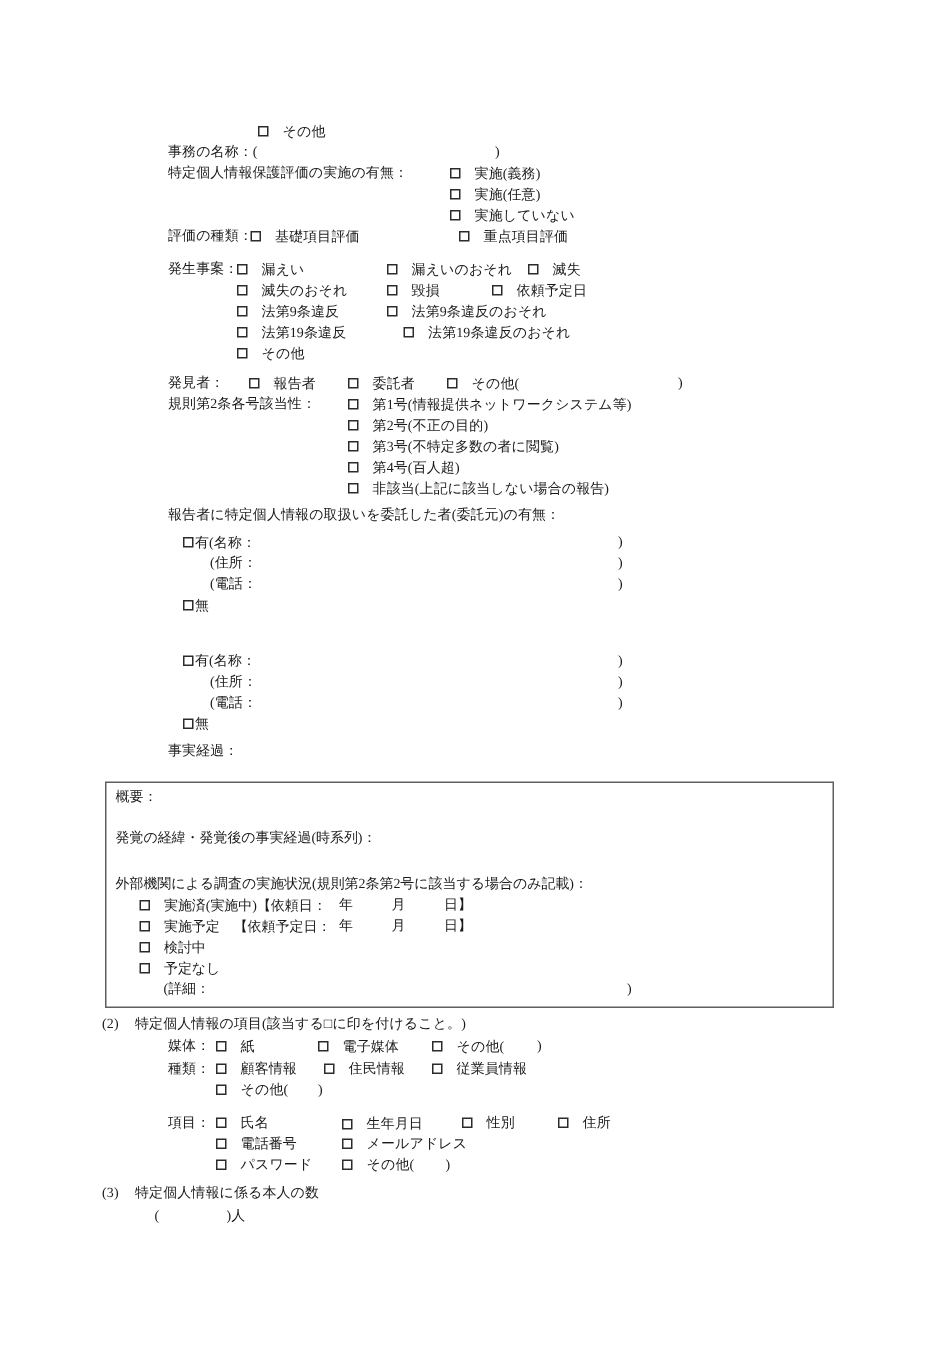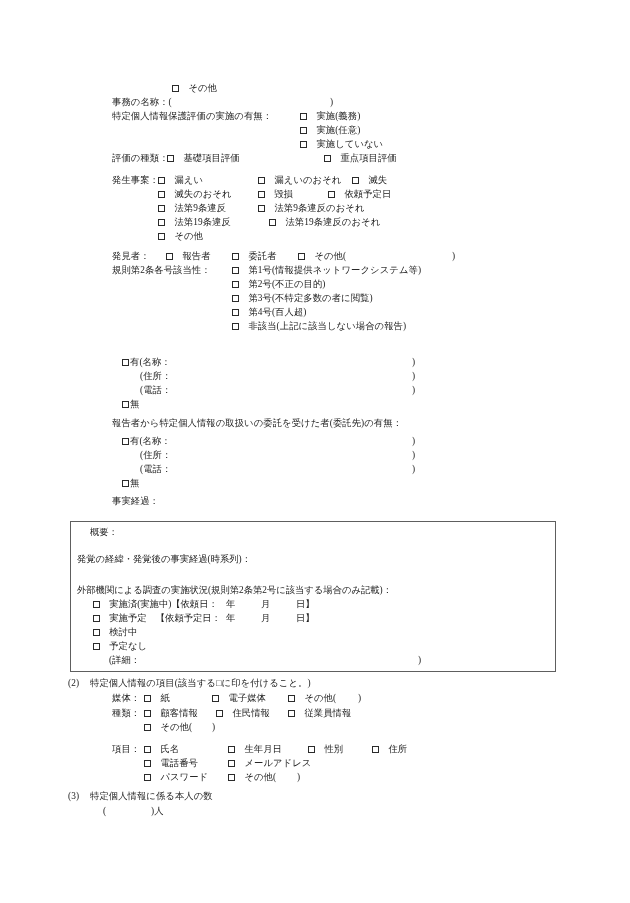--- a/index.html
+++ b/index.html
@@ -77,21 +77,21 @@
   <span class="ln" style="left:112px; top:98px;">事務の名称：(</span>
   <span class="ln" style="left:330px; top:98px;">)</span>
 
   <span class="ln" style="left:112px; top:112px;">特定個人情報保護評価の実施の有無：</span>
   <span class="ln" style="left:300px; top:112px;"><span class="cb"></span>　<span>実施(義務)</span></span>
   <span class="ln" style="left:300px; top:126px;"><span class="cb"></span>　<span>実施(任意)</span></span>
   <span class="ln" style="left:300px; top:140px;"><span class="cb"></span>　<span>実施していない</span></span>
 
   <span class="ln" style="left:112px; top:154px;">評価の種類：</span>
   <span class="ln" style="left:167px; top:154px;"><span class="cb"></span>　<span>基礎項目評価</span></span>
-  <span class="ln" style="left:300px; top:154px;padding-left:24px;"><span class="cb"></span>　<span>重点項目評価</span></span>
+  <span class="ln" style="left:282px; top:154px;padding-left:24px;"><span class="cb"></span>　<span>重点項目評価</span></span>
 
   <span class="ln" style="left:112px; top:176px;">発生事案：</span>
   <span class="ln" style="left:158px; top:176px;"><span class="cb"></span>　<span>漏えい</span></span>
   <span class="ln" style="left:258px; top:176px;"><span class="cb"></span>　<span>漏えいのおそれ</span></span>
   <span class="ln" style="left:352px; top:176px;"><span class="cb"></span>　<span>滅失</span></span>
 
   <span class="ln" style="left:158px; top:190px;"><span class="cb"></span>　<span>滅失のおそれ</span></span>
   <span class="ln" style="left:258px; top:190px;"><span class="cb"></span>　<span>毀損</span></span>
   <span class="ln" style="left:328px; top:190px;"><span class="cb"></span>　<span>依頼予定日</span></span>
 
@@ -109,41 +109,41 @@
   <span class="ln" style="left:298px; top:252px;"><span class="cb"></span>　<span>その他(</span></span>
   <span class="ln" style="left:452px; top:252px;">)</span>
 
   <span class="ln" style="left:112px; top:266px;">規則第2条各号該当性：</span>
   <span class="ln" style="left:232px; top:266px;"><span class="cb"></span>　<span>第1号(情報提供ネットワークシステム等)</span></span>
   <span class="ln" style="left:232px; top:280px;"><span class="cb"></span>　<span>第2号(不正の目的)</span></span>
   <span class="ln" style="left:232px; top:294px;"><span class="cb"></span>　<span>第3号(不特定多数の者に閲覧)</span></span>
   <span class="ln" style="left:232px; top:308px;"><span class="cb"></span>　<span>第4号(百人超)</span></span>
   <span class="ln" style="left:232px; top:322px;font-family:Liberation Serif, serif;"><span class="cb"></span>　<span>非該当(上記に該当しない場合の報告)</span></span>
 
+  <span class="ln" style="left:112px; top:340px;">報告者に特定個人情報の取扱いを委託した者(委託元)の有無：</span>
   <span class="ln" style="left:122px; top:358px;"><span class="cb-inline"></span><span>有(名称：</span></span>
   <span class="ln" style="left:412px; top:358px;">)</span>
   <span class="ln" style="left:140px; top:372px;">(住所：</span>
   <span class="ln" style="left:412px; top:372px;">)</span>
   <span class="ln" style="left:140px; top:386px;">(電話：</span>
   <span class="ln" style="left:412px; top:386px;">)</span>
   <span class="ln" style="left:122px; top:400px;"><span class="cb-inline"></span><span>無</span></span>
 
-  <span class="ln" style="left:112px; top:419px;">報告者から特定個人情報の取扱いの委託を受けた者(委託先)の有無：</span>
   <span class="ln" style="left:122px; top:437px;"><span class="cb-inline"></span><span>有(名称：</span></span>
   <span class="ln" style="left:412px; top:437px;">)</span>
   <span class="ln" style="left:140px; top:451px;">(住所：</span>
   <span class="ln" style="left:412px; top:451px;">)</span>
   <span class="ln" style="left:140px; top:465px;">(電話：</span>
   <span class="ln" style="left:412px; top:465px;">)</span>
   <span class="ln" style="left:122px; top:479px;"><span class="cb-inline"></span><span>無</span></span>
 
   <span class="ln" style="left:112px; top:497px;">事実経過：</span>
 
   <div class="frame">
-    <span class="col" style="left:6px; top:6px;margin-left:13px;">概要：</span>
+    <span class="col" style="left:6px; top:6px;">概要：</span>
     <span class="col" style="left:6px; top:33px;">発覚の経緯・発覚後の事実経過(時系列)：</span>
 
     <span class="col" style="left:6px; top:64px;">外部機関による調査の実施状況(規則第2条第2号に該当する場合のみ記載)：</span>
 
     <span class="col" style="left:22px; top:78px;"><span class="cb"></span>　<span>実施済(実施中)【依頼日：</span></span>
     <span class="col" style="left:155px; top:78px;">年</span>
     <span class="col" style="left:190px; top:78px;">月</span>
     <span class="col" style="left:225px; top:78px;">日】</span>
 
     <span class="col" style="left:22px; top:92px;"><span class="cb"></span>　<span>実施予定　【依頼予定日：</span></span>

